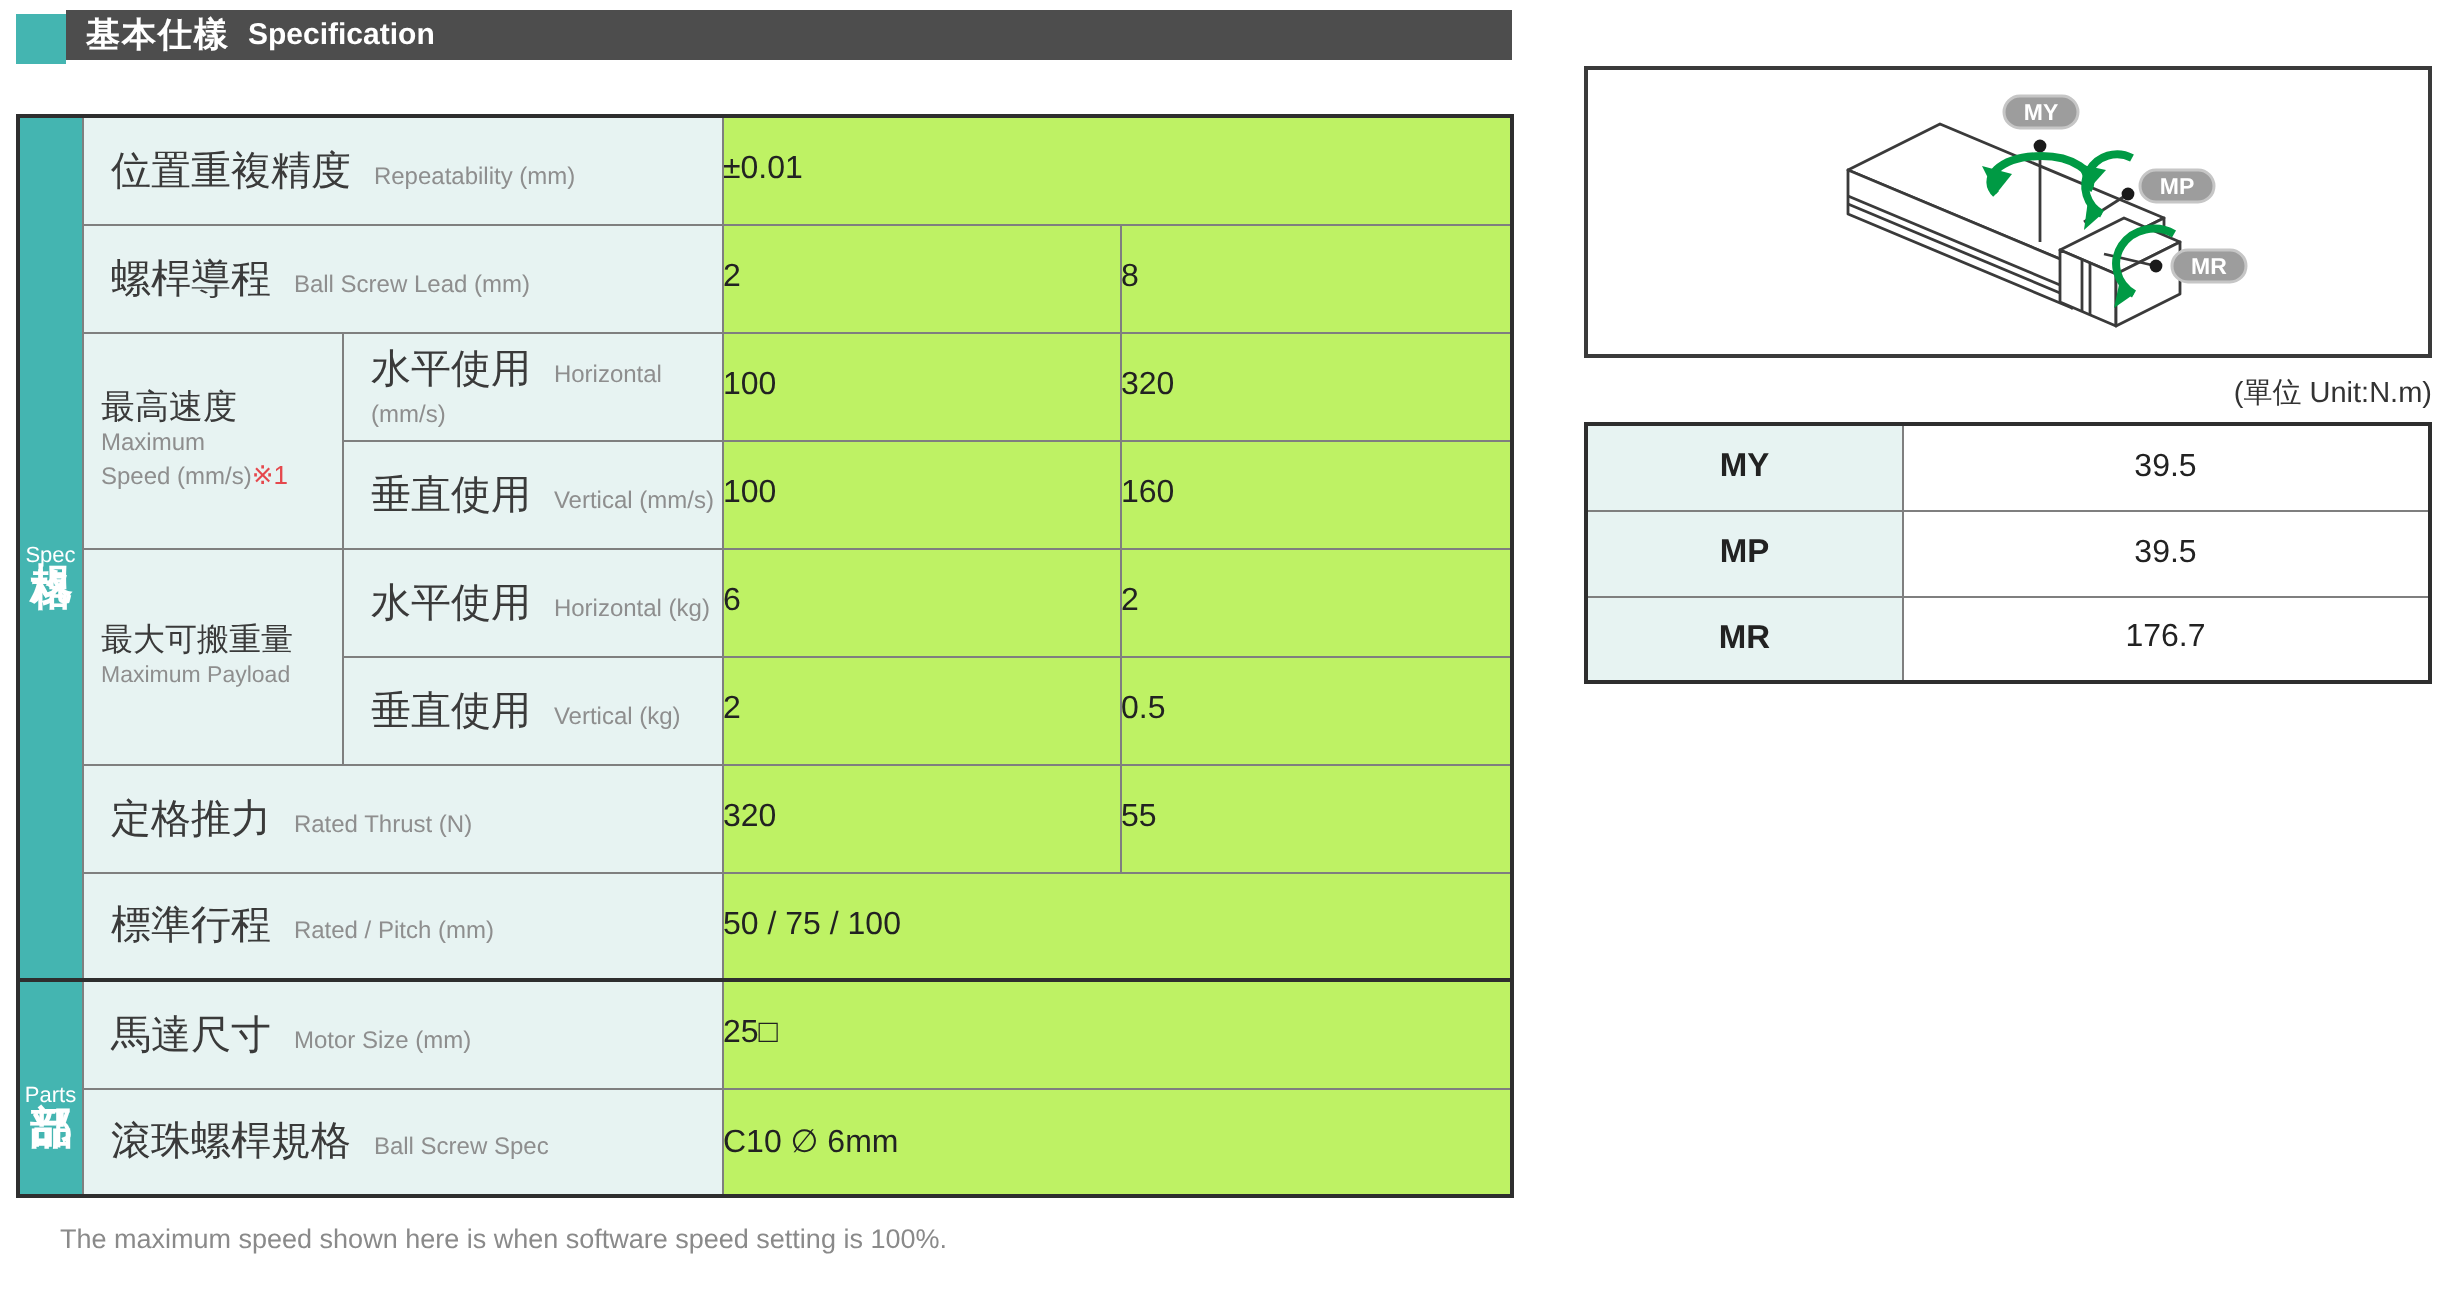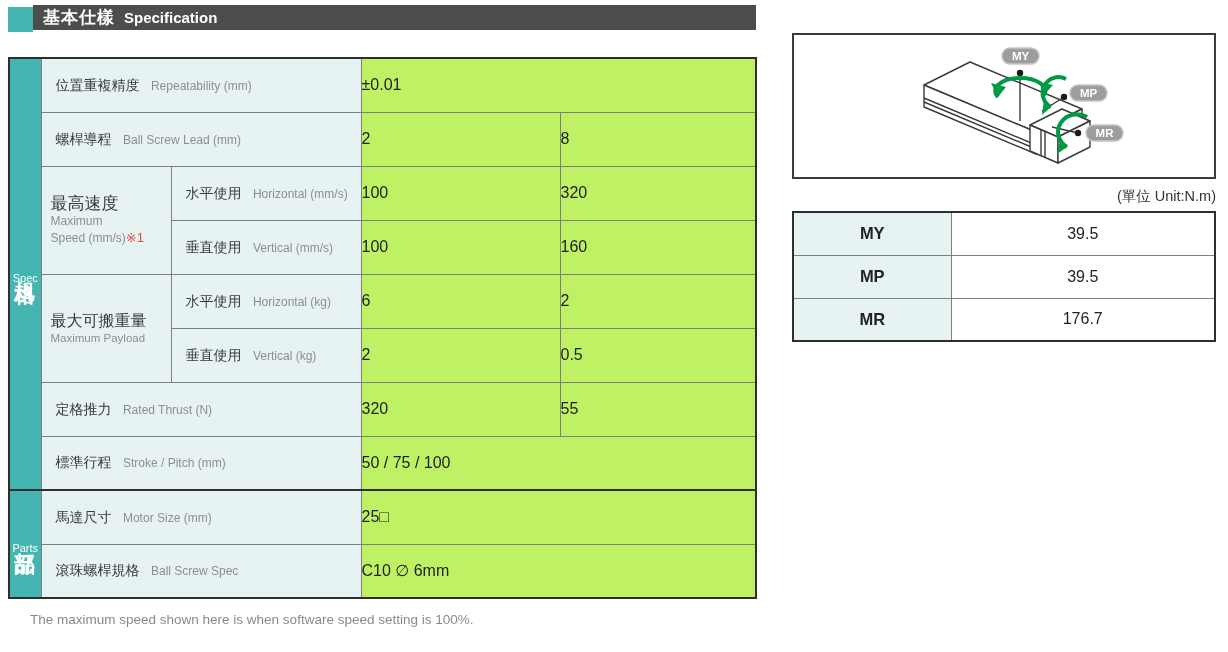--- a/index.html
+++ b/index.html
@@ -19,21 +19,21 @@
   
   #left-section { position:absolute; left:8px; top:5px; width:748px; }
   table.spec { border-collapse:collapse; table-layout:fixed; width:747px; margin-top:27px; }
   table.spec td { border:1px solid #7f7f7f; height:54px; vertical-align:middle; }
   table.spec { border:2px solid #2e2e2e; }
   td.side { background:#44b5b1; text-align:center; color:#fff; border:1px solid #7f7f7f; }
   .side-inner { display:flex; flex-direction:column; align-items:center; justify-content:center; gap:2px; }
   .side-zh { writing-mode:vertical-rl; text-orientation:upright; font-size:21px; font-weight:bold; letter-spacing:3px; line-height:1; }
   .side-en { font-size:11px; }
   td.lbl { background:#e7f3f2; padding-left:14px; }
-  .zh-lbl { font-size:14px; color:#3a3a3a; }
+  .zh-lbl { font-size:20px; color:#3a3a3a; }
   .en-lbl { font-size:12px; color:#8e8e8e; margin-left:7px; }
   td.grp { background:#e7f3f2; padding-left:9px; padding-right:4px; }
   .grp-zh { font-size:16px; color:#3a3a3a; display:block; line-height:1.25; }
   .grp-en { font-size:12px; color:#8e8e8e; display:block; line-height:1.3; }
   .red-mark { color:#e5484d; font-size:13px; }
   td.val { font-size:16px; color:#222; background:#bef264; }
   tr.parts-split td { border-top:2px solid #2e2e2e; }
 
   .footnote { margin-top:11px; padding-left:2px; }
   .fn-red { color:#e5484d; font-size:13.5px; line-height:1.45; }
@@ -148,21 +148,21 @@
         <span class="zh-lbl">定格推力</span>
         <span class="en-lbl">Rated Thrust (N)</span>
       </td>
       <td class="val">320</td>
       <td class="val">55</td>
     </tr>
 
     <tr>
       <td class="lbl" colspan="2">
         <span class="zh-lbl">標準行程</span>
-        <span class="en-lbl">Stroke / Pitch (mm)</span>
+        <span class="en-lbl">Rated / Pitch (mm)</span>
       </td>
       <td class="val" colspan="2">50 / 75 / 100</td>
     </tr>
 
     <tr class="parts-split">
       <td class="side" rowspan="2">
         <div class="side-inner">
           <span class="side-zh">部品</span>
           <span class="side-en">Parts</span>
         </div>

